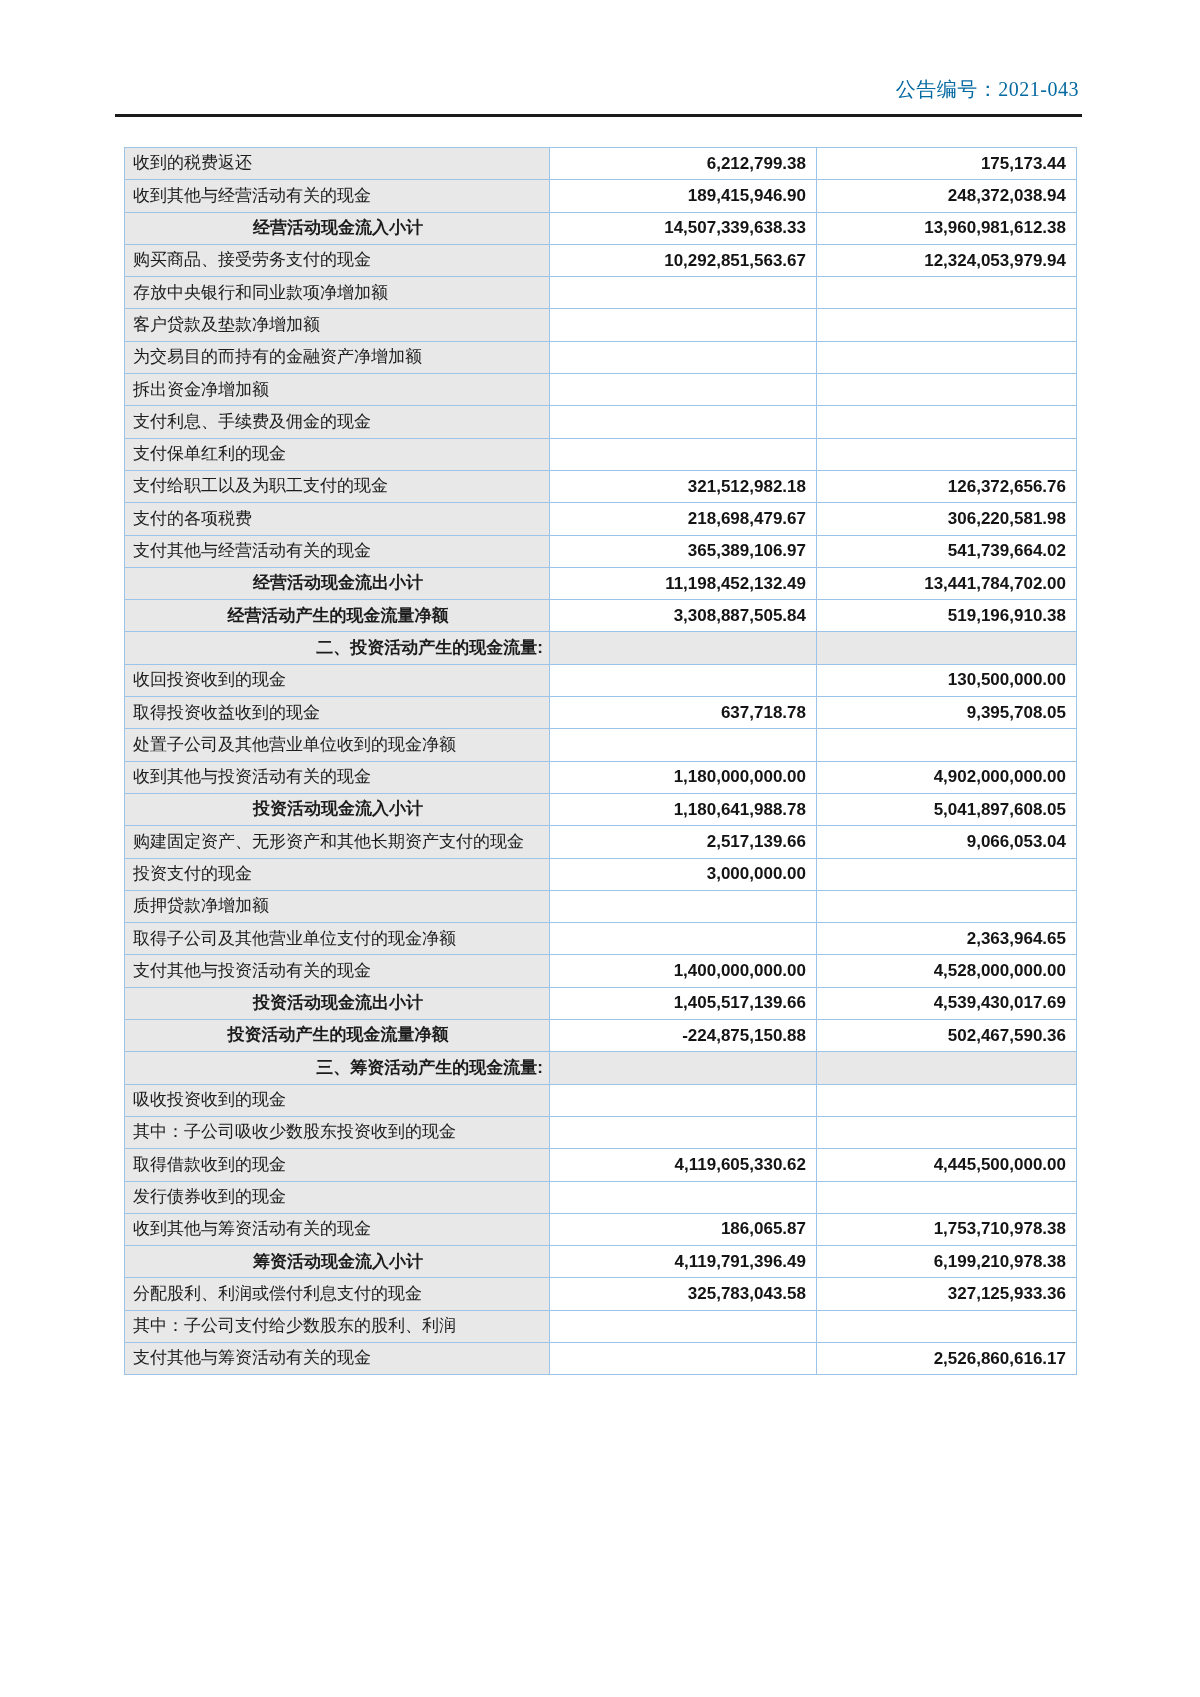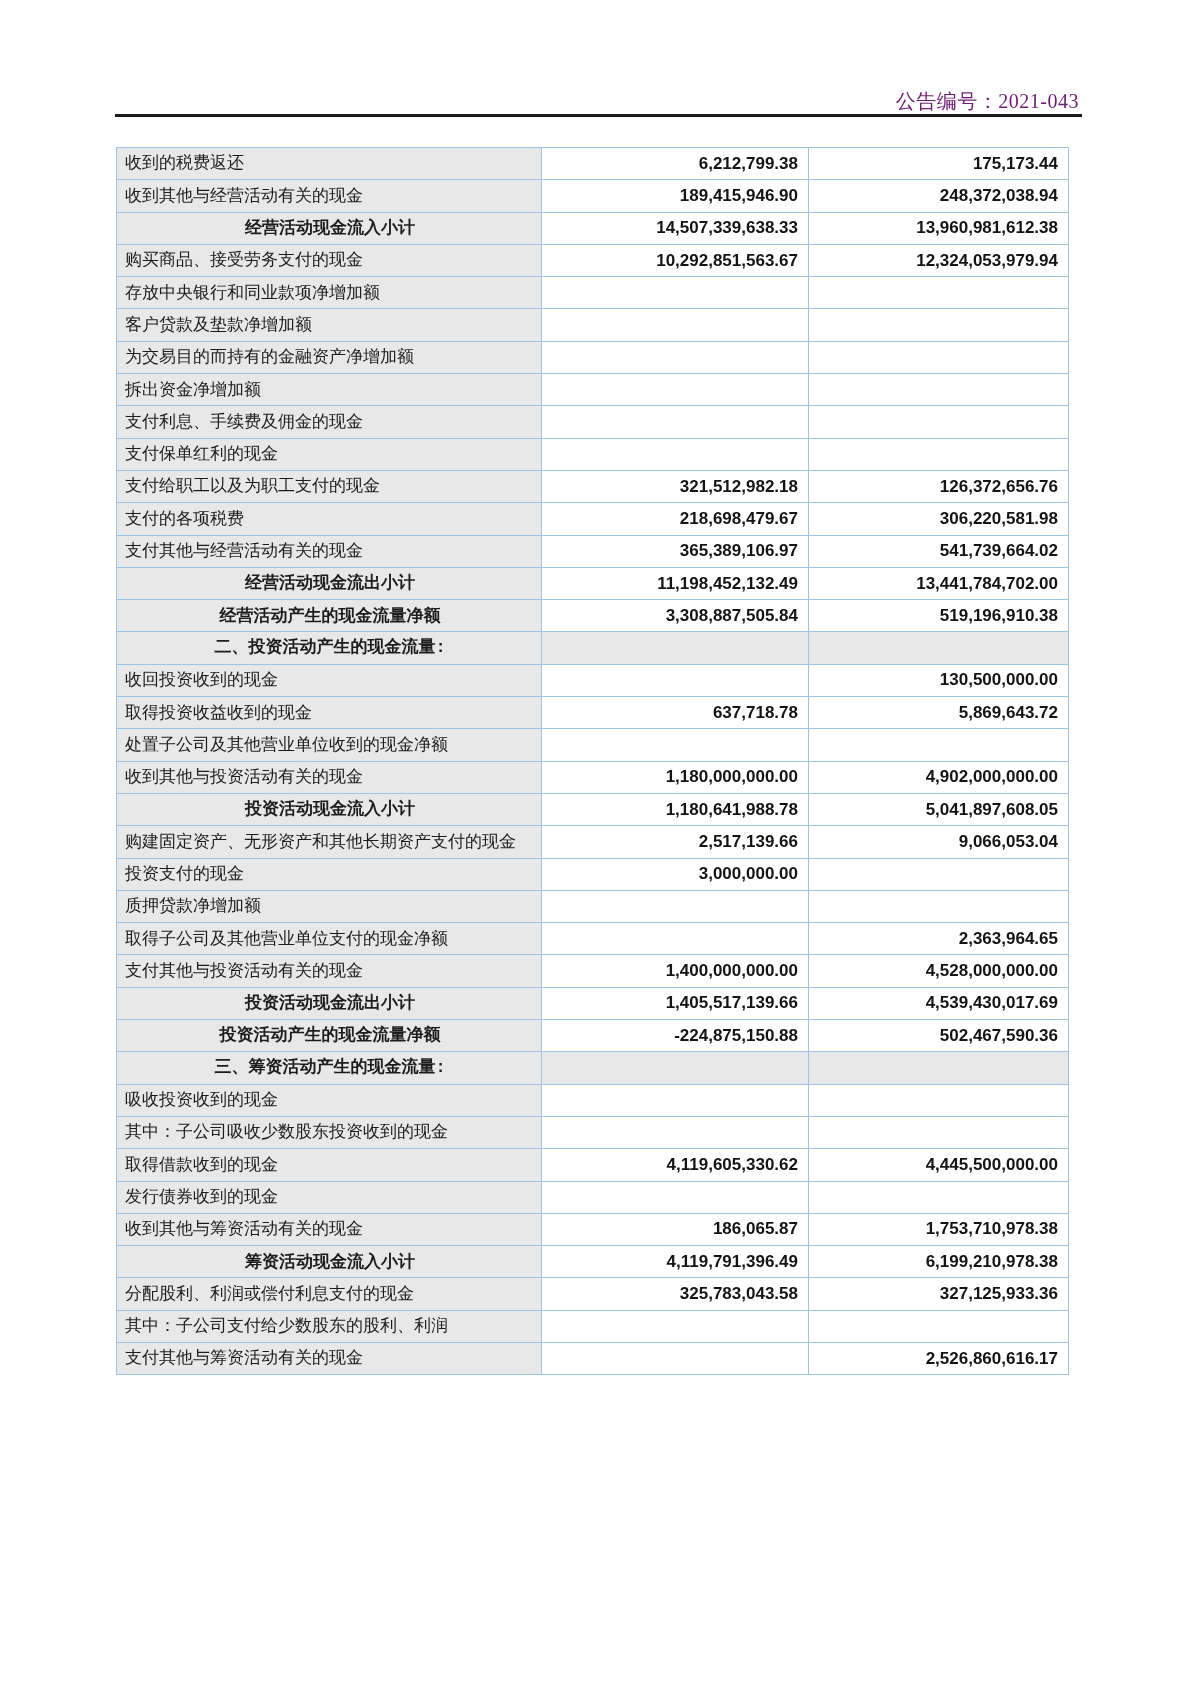--- a/index.html
+++ b/index.html
@@ -13,36 +13,35 @@
     height: 1697px;
     font-family: "Liberation Serif", "DejaVu Serif", serif;
     color: #1c1c1c;
   }
   .header-note {
     position: absolute;
     top: 76px;
     right: 121px;
     font-size: 20px;
     letter-spacing: 0.5px;
-    color: #701a75;
+    color: #0369a1;
     font-family: "Liberation Serif", "DejaVu Serif", serif;
-    margin-top: 12px;
   }
   .top-rule {
     position: absolute;
     top: 114px;
     left: 115px;
     width: 967px;
     height: 3px;
     background: #1b1b1b;
   }
   table.cashflow {
     position: absolute;
     top: 147px;
-    left: 116px;
+    left: 124px;
     width: 952px;
     border-collapse: collapse;
     table-layout: fixed;
     border-radius: 21px;
   }
   table.cashflow td {
     border: 1.6px solid #9dc3e6;
     vertical-align: middle;
     overflow: hidden;
   }
@@ -66,23 +65,23 @@
     padding: 2px 10px 2px 4px;
     color: #141414;
   }
   tr.row-subtotal td.c-label {
     font-family: Liberation Serif, serif;
     font-weight: 700;
     text-align: center;
     font-size: 17px;
   }
   tr.row-section td.c-label {
-    font-family: Liberation Mono, monospace;
+    font-family: Liberation Sans, sans-serif;
     font-weight: 700;
-    text-align: center;
+    text-align: right;
     font-size: 17px;
   }
   tr.row-section td.c-val {
     background: #e8e8e8;
   }
 </style>
 </head>
 <body>
 
 <div class="header-note">公告编号：2021-043</div>
@@ -177,21 +176,21 @@
         <td class="c-val"></td>
       </tr>
       <tr class="row-item">
         <td class="c-label">收回投资收到的现金</td>
         <td class="c-val"></td>
         <td class="c-val">130,500,000.00</td>
       </tr>
       <tr class="row-item">
         <td class="c-label">取得投资收益收到的现金</td>
         <td class="c-val">637,718.78</td>
-        <td class="c-val">5,869,643.72</td>
+        <td class="c-val">9,395,708.05</td>
       </tr>
       <tr class="row-item">
         <td class="c-label">处置子公司及其他营业单位收到的现金净额</td>
         <td class="c-val"></td>
         <td class="c-val"></td>
       </tr>
       <tr class="row-item">
         <td class="c-label">收到其他与投资活动有关的现金</td>
         <td class="c-val">1,180,000,000.00</td>
         <td class="c-val">4,902,000,000.00</td>

